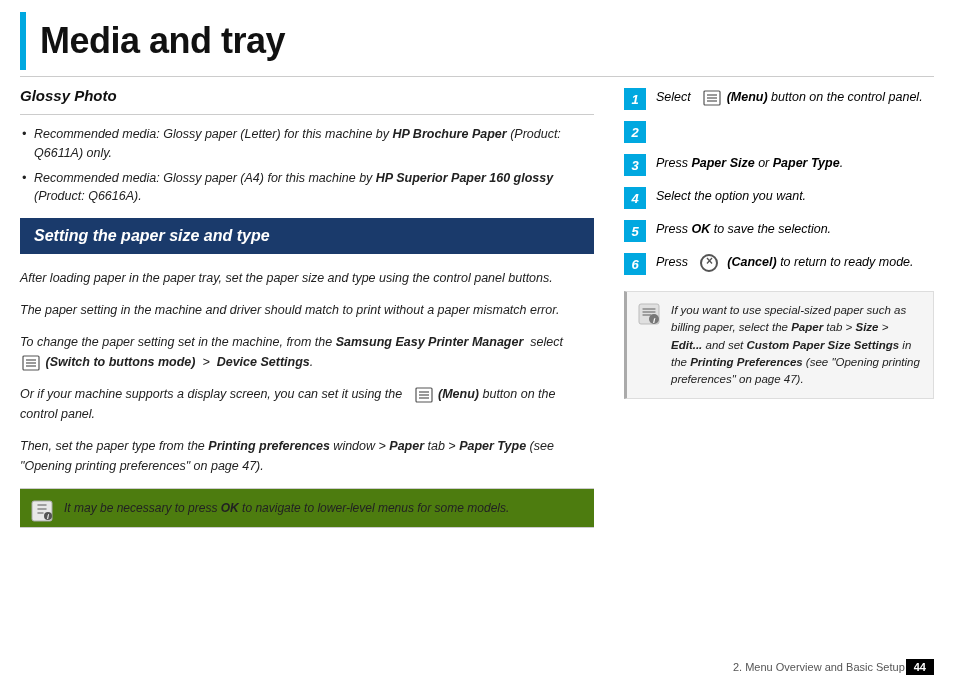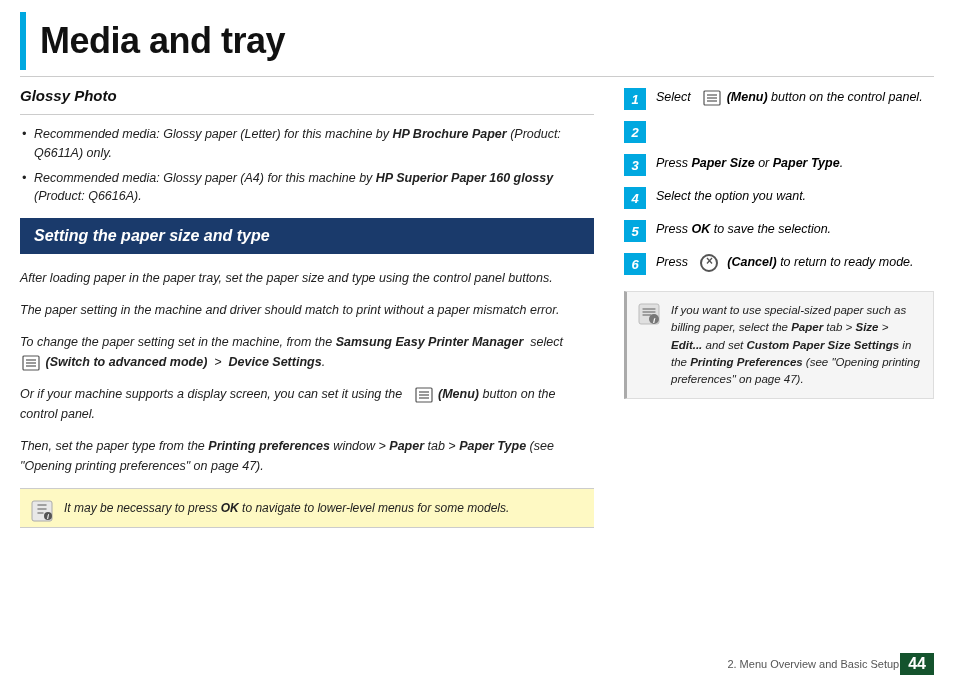--- a/index.html
+++ b/index.html
@@ -104,21 +104,21 @@
 
     .body-text {
       font-size: 12.5px;
       line-height: 1.6;
       margin-bottom: 12px;
       color: #222;
     }
 
     
     .note-box {
-      background: #fef9c3;
+      background: #4d7c0f;
       border-top: 1px solid #ccc;
       border-bottom: 1px solid #ccc;
       padding: 10px 12px 10px 44px;
       position: relative;
       margin-top: 8px;
       font-size: 12px;
       line-height: 1.5;
       color: #222;
     }
     .note-icon {
@@ -179,23 +179,23 @@
       right: 20px;
       display: flex;
       align-items: center;
       gap: 1px;
     }
     .footer-text {
       font-size: 11px;
       color: #555;
     }
     .page-number-badge {
-      background: #14532d;
+      background: #000000;
       color: #fff;
-      font-size: 16px;
+      font-size: 11px;
       font-weight: 700;
       padding: 2px 8px;
     }
 
     b, strong { font-weight: 700; }
 
     
     .inline-icon {
       display: inline-block;
       width: 18px;
@@ -261,21 +261,21 @@
         The paper setting in the machine and driver should match to print without a paper mismatch error.
       </p>
       <p class="body-text">
         To change the paper setting set in the machine, from the <strong>Samsung Easy Printer Manager</strong>&nbsp; select &nbsp;
         <svg class="inline-icon" viewBox="0 0 18 16" fill="none" xmlns="http://www.w3.org/2000/svg">
           <rect x="1" y="1" width="16" height="14" rx="1" stroke="#555" stroke-width="1.2"></rect>
           <line x1="4" y1="5" x2="14" y2="5" stroke="#555" stroke-width="1.2"></line>
           <line x1="4" y1="8" x2="14" y2="8" stroke="#555" stroke-width="1.2"></line>
           <line x1="4" y1="11" x2="14" y2="11" stroke="#555" stroke-width="1.2"></line>
         </svg>
-        <strong>(Switch to advanced mode)</strong>&nbsp; &gt; &nbsp;<strong>Device Settings</strong>.
+        <strong>(Switch to buttons mode)</strong>&nbsp; &gt; &nbsp;<strong>Device Settings</strong>.
       </p>
       <p class="body-text">
         Or if your machine supports a display screen, you can set it using the &nbsp;
         <svg class="inline-icon" viewBox="0 0 18 16" fill="none" xmlns="http://www.w3.org/2000/svg">
           <rect x="1" y="1" width="16" height="14" rx="1" stroke="#555" stroke-width="1.2"></rect>
           <line x1="4" y1="5" x2="14" y2="5" stroke="#555" stroke-width="1.2"></line>
           <line x1="4" y1="8" x2="14" y2="8" stroke="#555" stroke-width="1.2"></line>
           <line x1="4" y1="11" x2="14" y2="11" stroke="#555" stroke-width="1.2"></line>
         </svg>
         <strong>(Menu)</strong> button on the control panel.

